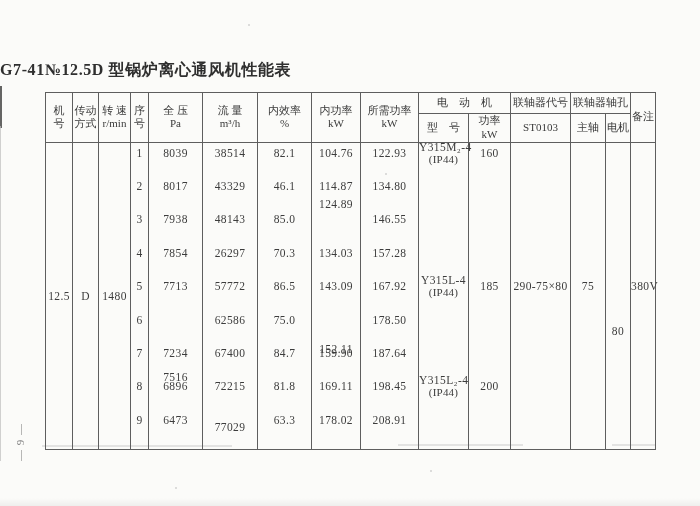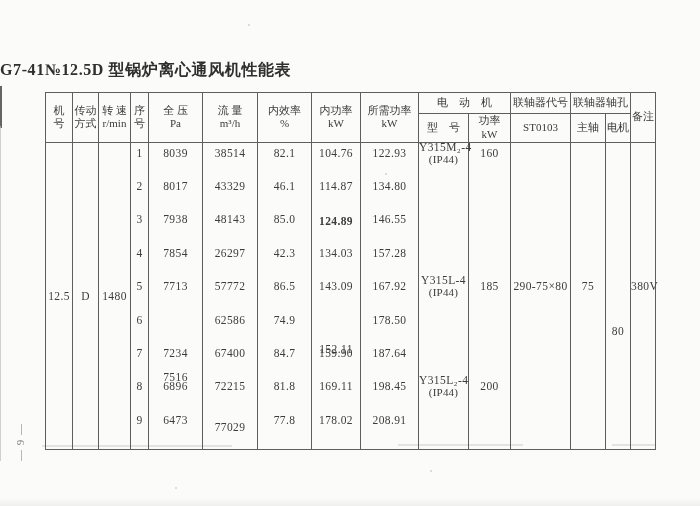--- a/index.html
+++ b/index.html
@@ -203,33 +203,33 @@
             <div class="stack-item" style="top: 210.4px;">67400</div>
             <div class="stack-item" style="top: 243.8px;">72215</div>
             <div class="stack-item" style="top: 284px;">77029</div>
           </div>
         </td>
       <td>
           <div class="stack">
             <div class="stack-item" style="top: 10px;">82.1</div>
             <div class="stack-item" style="top: 43.4px;">46.1</div>
             <div class="stack-item" style="top: 76.8px;">85.0</div>
-            <div class="stack-item" style="top: 110.2px;">42.3</div>
+            <div class="stack-item" style="top: 110.2px;">70.3</div>
             <div class="stack-item" style="top: 143.6px;">86.5</div>
-            <div class="stack-item" style="top: 177px;">74.9</div>
+            <div class="stack-item" style="top: 177px;">75.0</div>
             <div class="stack-item" style="top: 210.4px;">84.7</div>
             <div class="stack-item" style="top: 243.8px;">81.8</div>
-            <div class="stack-item" style="top: 277.2px;">77.8</div>
+            <div class="stack-item" style="top: 277.2px;">63.3</div>
           </div>
         </td>
       <td>
           <div class="stack">
             <div class="stack-item" style="top: 10px;">104.76</div>
             <div class="stack-item" style="top: 43.4px;">114.87</div>
-            <div class="stack-item" style="top: 78px; font-weight: bold;">124.89</div>
+            <div class="stack-item" style="top: 61px;">124.89</div>
             <div class="stack-item" style="top: 110.2px;">134.03</div>
             <div class="stack-item" style="top: 143.6px;">143.09</div>
             <div class="stack-item" style="top: 190px; margin-top: 16px;">152.11</div>
             <div class="stack-item" style="top: 210.4px;">159.90</div>
             <div class="stack-item" style="top: 243.8px;">169.11</div>
             <div class="stack-item" style="top: 277.2px;">178.02</div>
           </div>
         </td>
       <td>
           <div class="stack">

